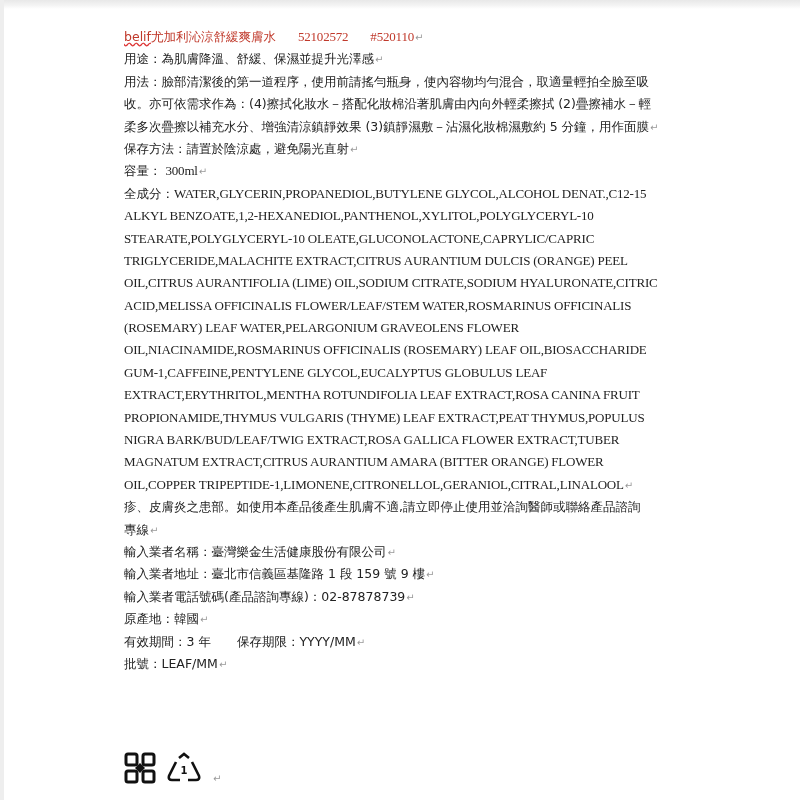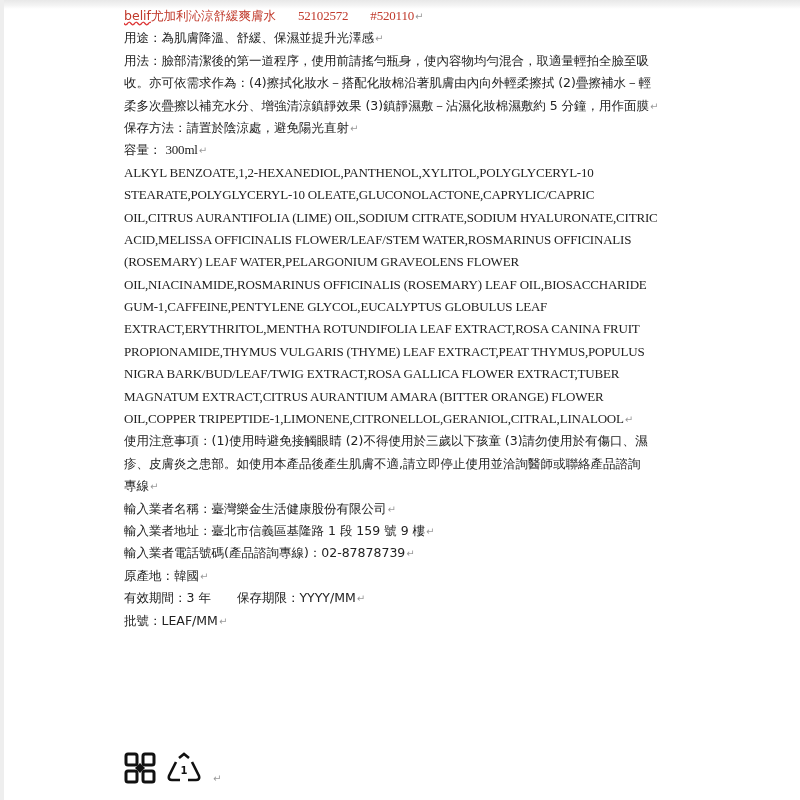--- a/index.html
+++ b/index.html
@@ -1,21 +1,21 @@
 <!DOCTYPE html>
 <html><head>
 <meta charset="utf-8">
 <style>
   html, body { margin:0; padding:0; }
   body { width:800px; height:800px; background:#ffffff; overflow:hidden; position:relative;
          font-family:"DejaVu Sans","Liberation Sans",sans-serif; color:#222; }
   .page-edge-top { position:absolute; left:0; top:0; width:800px; height:9px;
          background:linear-gradient(#e8e8e8,#f4f4f4 60%,#ffffff); }
   .page-edge-left { position:absolute; left:0; top:0; width:4px; height:800px; background:#eeeeee; }
-  .doc { position:absolute; left:124px; top:0; width:640px; font-size:12.5px; line-height:32px; }
+  .doc { position:absolute; left:124px; top:26px; width:640px; font-size:12.5px; line-height:22px; }
   .line { white-space:nowrap; height:22.4px; }
   .title { color:#c0392b; }
   .serif { font-family:"Liberation Serif","DejaVu Serif",serif; font-size:13px; letter-spacing:-0.2px; }
   .ret { color:#999; font-size:10px; margin-left:1px; }
   .ul-red { text-decoration:underline wavy; text-decoration-color:#d33; }
   .gap { display:inline-block; width:18px; }
   .icons { position:absolute; left:124px; top:752px; display:flex; align-items:flex-end; gap:10px; }
   .icons svg { display:block; }
 </style>
 </head>
@@ -34,34 +34,35 @@
   <div class="line"><span>用途：為肌膚降溫、舒緩、保濕並提升光澤感</span><span class="ret">↵</span></div>
 
   <div class="line">用法：臉部清潔後的第一道程序，使用前請搖勻瓶身，使內容物均勻混合，取適量輕拍全臉至吸</div>
   <div class="line">收。亦可依需求作為：(4)擦拭化妝水－搭配化妝棉沿著肌膚由內向外輕柔擦拭 (2)疊擦補水－輕</div>
   <div class="line"><span>柔多次疊擦以補充水分、增強清涼鎮靜效果 (3)鎮靜濕敷－沾濕化妝棉濕敷約 5 分鐘，用作面膜</span><span class="ret">↵</span></div>
 
   <div class="line"><span>保存方法：請置於陰涼處，避免陽光直射</span><span class="ret">↵</span></div>
 
   <div class="line"><span>容量：</span> <span class="serif">300ml</span><span class="ret">↵</span></div>
 
+  <div class="line"><span>全成分：</span><span class="serif">WATER,GLYCERIN,PROPANEDIOL,BUTYLENE GLYCOL,ALCOHOL DENAT.,C12-15</span></div>
   <div class="line serif">ALKYL BENZOATE,1,2-HEXANEDIOL,PANTHENOL,XYLITOL,POLYGLYCERYL-10</div>
   <div class="line serif">STEARATE,POLYGLYCERYL-10 OLEATE,GLUCONOLACTONE,CAPRYLIC/CAPRIC</div>
+  <div class="line serif">TRIGLYCERIDE,MALACHITE EXTRACT,CITRUS AURANTIUM DULCIS (ORANGE) PEEL</div>
   <div class="line serif">OIL,CITRUS AURANTIFOLIA (LIME) OIL,SODIUM CITRATE,SODIUM HYALURONATE,CITRIC</div>
   <div class="line serif">ACID,MELISSA OFFICINALIS FLOWER/LEAF/STEM WATER,ROSMARINUS OFFICINALIS</div>
   <div class="line serif">(ROSEMARY) LEAF WATER,PELARGONIUM GRAVEOLENS FLOWER</div>
   <div class="line serif">OIL,NIACINAMIDE,ROSMARINUS OFFICINALIS (ROSEMARY) LEAF OIL,BIOSACCHARIDE</div>
   <div class="line serif">GUM-1,CAFFEINE,PENTYLENE GLYCOL,EUCALYPTUS GLOBULUS LEAF</div>
   <div class="line serif">EXTRACT,ERYTHRITOL,MENTHA ROTUNDIFOLIA LEAF EXTRACT,ROSA CANINA FRUIT</div>
   <div class="line serif">PROPIONAMIDE,THYMUS VULGARIS (THYME) LEAF EXTRACT,PEAT THYMUS,POPULUS</div>
   <div class="line serif">NIGRA BARK/BUD/LEAF/TWIG EXTRACT,ROSA GALLICA FLOWER EXTRACT,TUBER</div>
   <div class="line serif">MAGNATUM EXTRACT,CITRUS AURANTIUM AMARA (BITTER ORANGE) FLOWER</div>
   <div class="line"><span class="serif">OIL,COPPER TRIPEPTIDE-1,LIMONENE,CITRONELLOL,GERANIOL,CITRAL,LINALOOL</span><span class="ret">↵</span></div>
 
-  <div class="line">使用注意事項：(1)使用時避免接觸眼睛 (2)不得使用於三歲以下孩童 (3)請勿使用於有傷口、濕</div>
   <div class="line">疹、皮膚炎之患部。如使用本產品後產生肌膚不適,請立即停止使用並洽詢醫師或聯絡產品諮詢</div>
   <div class="line"><span>專線</span><span class="ret">↵</span></div>
 
   <div class="line"><span>輸入業者名稱：臺灣樂金生活健康股份有限公司</span><span class="ret">↵</span></div>
   <div class="line"><span>輸入業者地址：臺北市信義區基隆路 1 段 159 號 9 樓</span><span class="ret">↵</span></div>
   <div class="line"><span>輸入業者電話號碼(產品諮詢專線)：02-87878739</span><span class="ret">↵</span></div>
   <div class="line"><span>原產地：韓國</span><span class="ret">↵</span></div>
   <div class="line"><span>有效期間：3 年</span><span class="gap" style="width:26px"></span><span>保存期限：YYYY/MM</span><span class="ret">↵</span></div>
   <div class="line"><span>批號：LEAF/MM</span><span class="ret">↵</span></div>
 </div>

